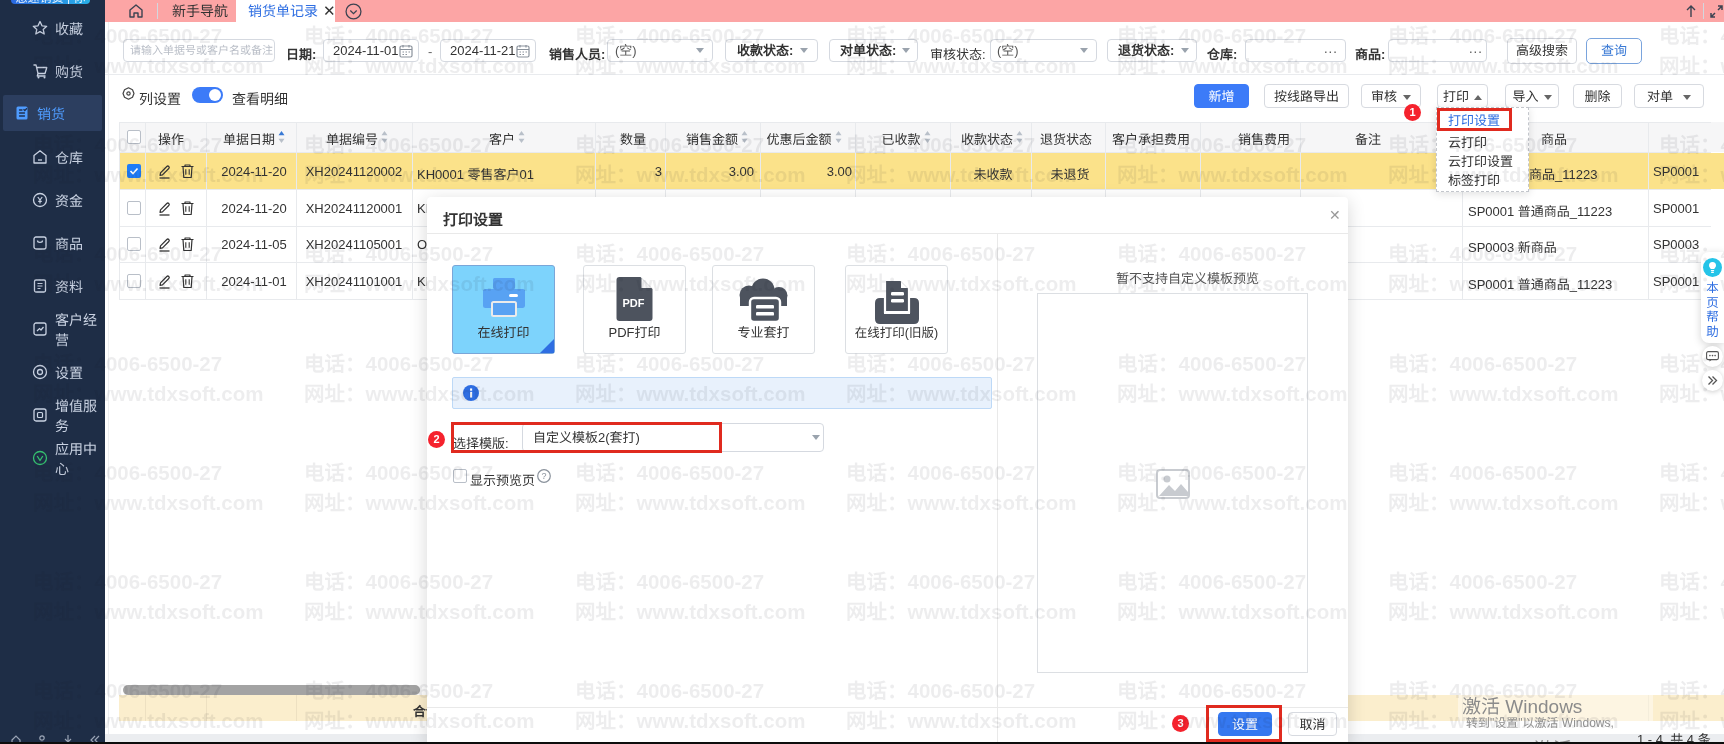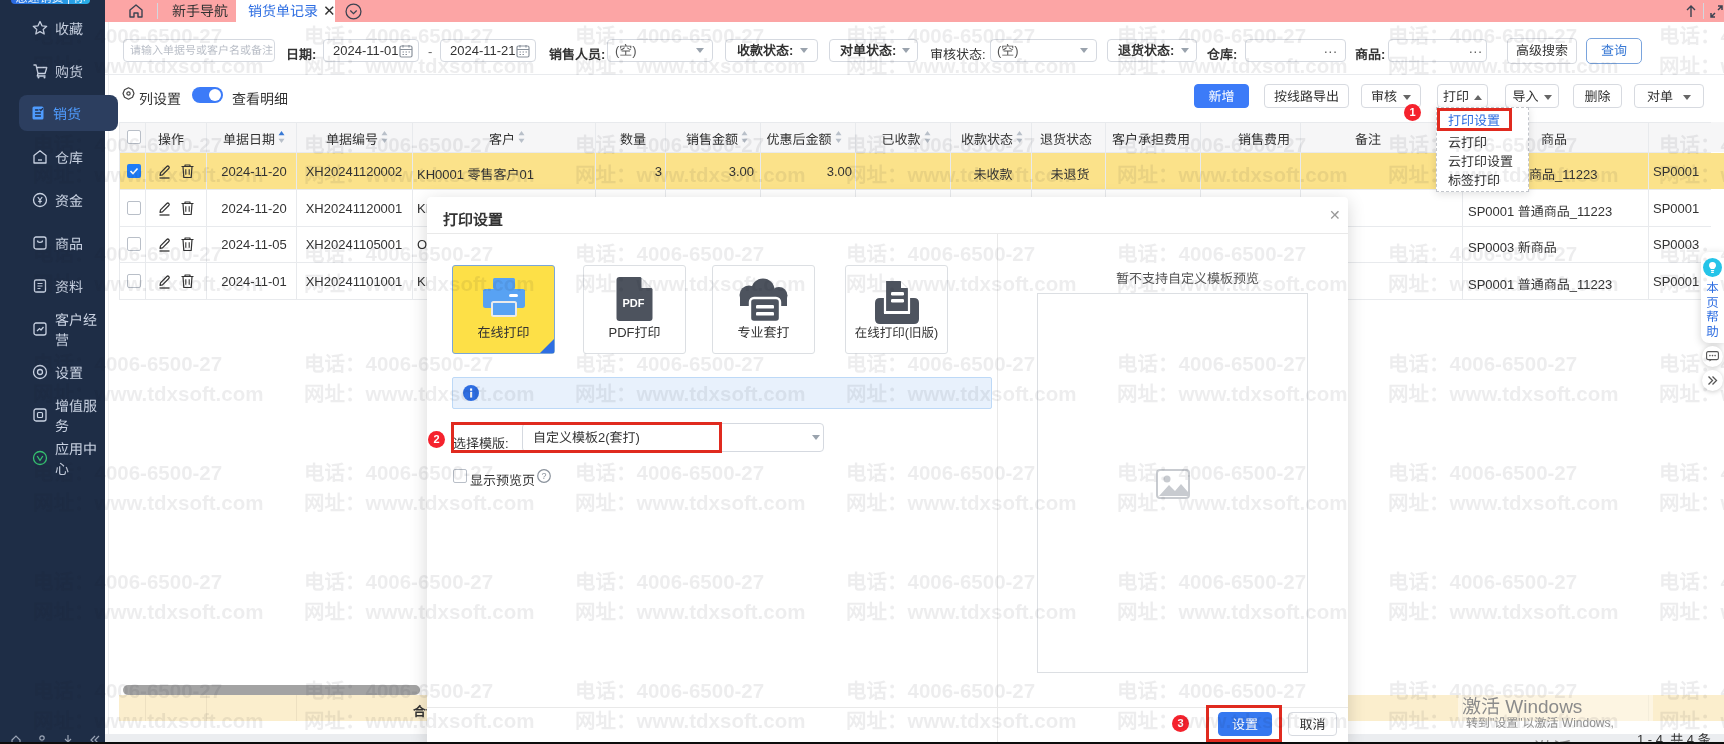--- a/index.html
+++ b/index.html
@@ -5,21 +5,21 @@
 * { margin:0; padding:0; box-sizing:border-box; }
 html,body { width:1724px; height:744px; overflow:hidden; font-family:"Liberation Sans",sans-serif; }
 body { position:relative; background:#fff; font-size:13px; color:#333; }
 .abs { position:absolute; }
 
 
 #sidebar { position:absolute; left:0; top:0; width:105px; height:744px; background:#1e2d46; z-index:5; }
 #sidebar .pill { position:absolute; left:11px; top:-17px; width:79px; height:21px; background:linear-gradient(90deg,#2a68e0,#28b0e8); border-radius:4px; color:#e8f4ff; font-size:12px; text-align:center; line-height:30px; overflow:hidden; }
 .mitem { position:absolute; left:0; width:105px; height:36px; display:flex; align-items:center; padding-left:32px; color:#c9d2e2; font-size:14px; }
 .mitem svg { width:16px; height:16px; margin-right:7px; flex:none; }
-.mitem.active { left:19px; width:99px; background:#2c3e5f; border-radius:8px; color:#4f9cff; padding-left:11px; }
+.mitem.active { left:3px; width:99px; background:#2c3e5f; border-radius:2px; color:#4f9cff; padding-left:11px; }
 #sbBottom { position:absolute; left:0; bottom:-4px; width:105px; height:16px; color:#9aa4b5; display:flex; gap:14px; padding-left:10px; overflow:hidden; }
 
 
 #tabbar { position:absolute; left:105px; top:0; width:1619px; height:22px; background:#fca5a5; z-index:1; }
 #tabbar .home { position:absolute; left:22px; top:2px; }
 #tabbar .vsep { position:absolute; top:3px; width:1px; height:16px; background:#d3d7de; }
 #tabbar .t1 { position:absolute; left:67px; top:0; line-height:22px; font-size:14px; color:#333; }
 #tabbar .t2 { position:absolute; left:131px; top:0; width:99px; background:#fff; line-height:22px; font-size:14px; color:#2e6ee2; padding-left:12px; white-space:nowrap; }
 #tabbar .t2 .x { color:#333; font-size:15px; margin-left:5px; }
 #tabbar .circ { position:absolute; left:240px; top:3px; }
@@ -362,21 +362,21 @@
   <div>标签打印</div>
 </div>
 
 <div id="modal">
   <div class="abs" style="left:16px;top:11px;font-size:15px;font-weight:bold;color:#333">打印设置</div>
   <div class="abs" style="left:902px;top:10px;font-size:14px;color:#999">✕</div>
   <div class="abs" style="left:0;top:36px;width:921px;height:1px;background:#e9e9e9"></div>
   <div class="abs" style="left:570px;top:36px;width:1px;height:671px;background:#e9e9e9"></div>
   <div class="abs" style="left:0;top:510px;width:921px;height:1px;background:#e9e9e9"></div>
 
-  <div class="card" style="left:25px;background:#fde047;border-color:#7aa6d8">
+  <div class="card" style="left:25px;background:#7dd3fc;border-color:#7aa6d8">
     <svg style="margin-top:12px" width="42" height="40" viewBox="0 0 42 40">
       <rect x="10" y="0" width="22" height="11" rx="1.5" fill="#58a2f3"></rect>
       <path d="M2 11 H40 A2.5 2.5 0 0 1 42 14 V28 A2.5 2.5 0 0 1 39.5 30 H2.5 A2.5 2.5 0 0 1 0 27.5 V14 A2.5 2.5 0 0 1 2 11 Z" fill="#58a2f3"></path>
       <rect x="26" y="16" width="9" height="3" rx="1.5" fill="#fff"></rect>
       <rect x="9" y="24" width="24" height="14" rx="1.5" fill="#58a2f3" stroke="#ebebeb" stroke-width="2"></rect>
     </svg>
     <div class="cap">在线打印</div>
     <div class="abs" style="right:0;bottom:0;width:0;height:0;border-left:14px solid transparent;border-bottom:14px solid #2e6ee2"></div>
   </div>
   <div class="card" style="left:156px">

